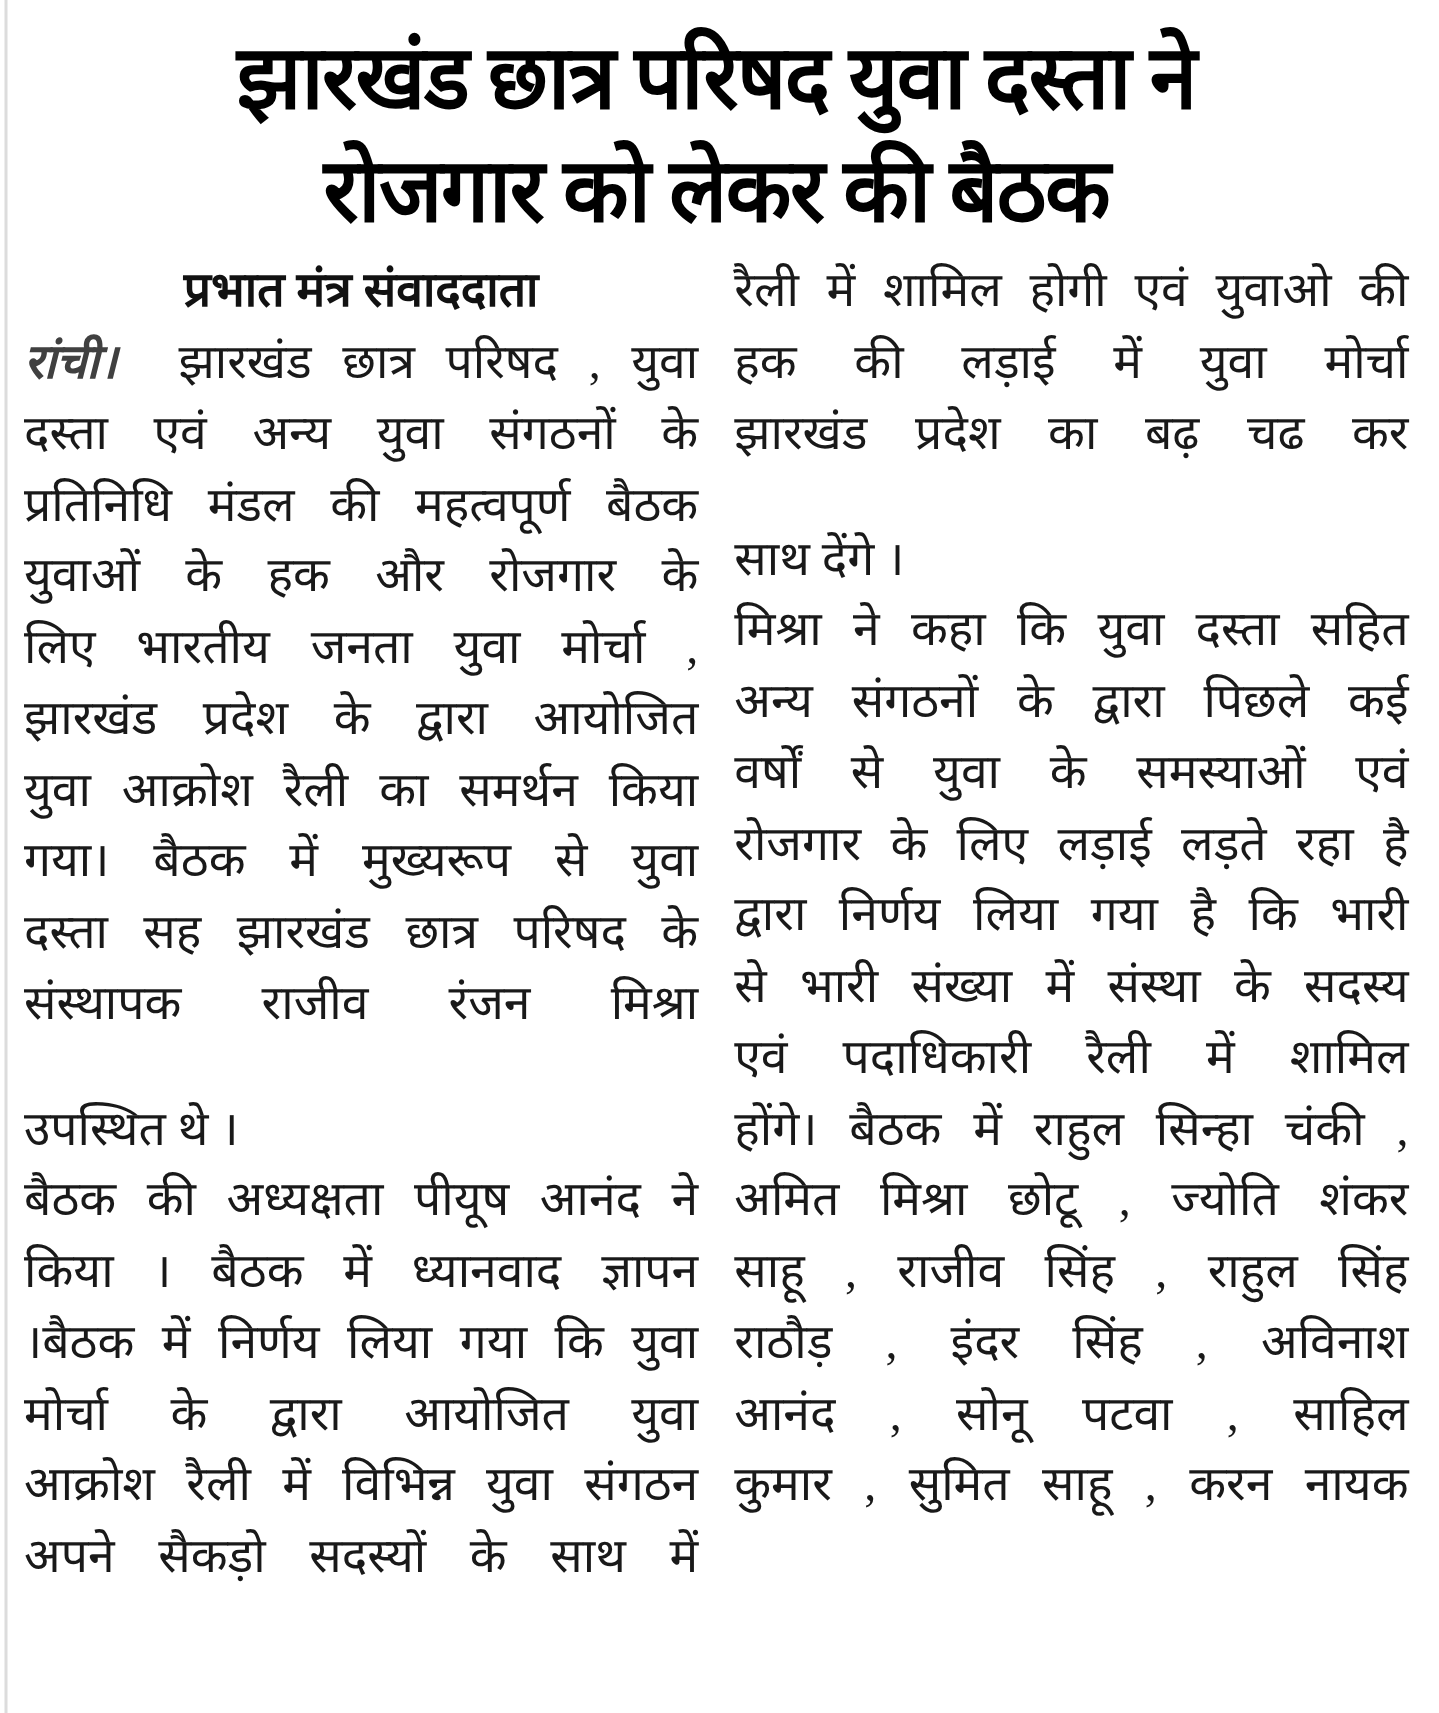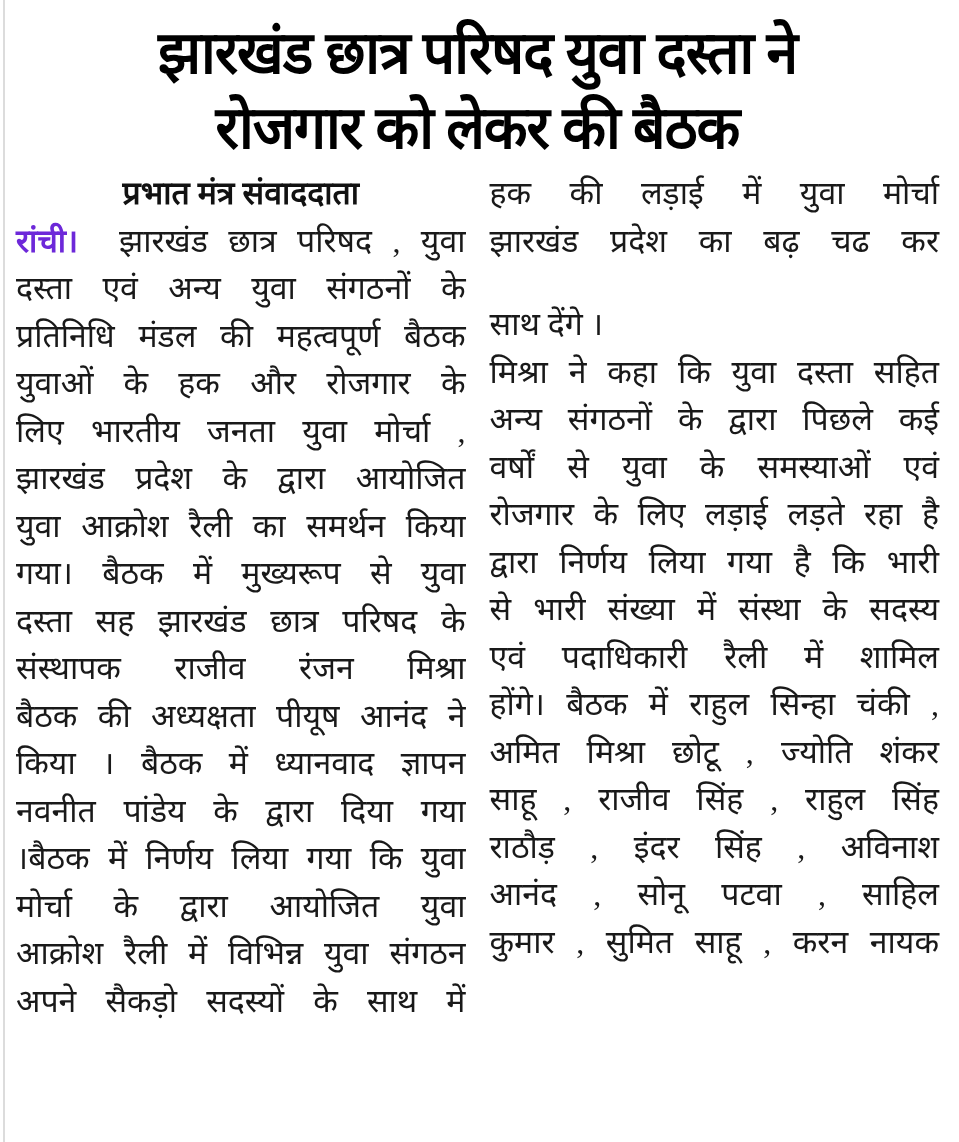--- a/index.html
+++ b/index.html
@@ -56,21 +56,22 @@
   .line {
     text-align: justify;
     text-align-last: justify;
   }
   .line.end {
     text-align-last: left;
     margin-top: 36px;
   }
   .lead {
     font-weight: bold;
-    color: #6d28d9;
+    color: #404040;
+    font-style: italic;
   }
 </style>
 </head>
 <body>
 
 <div class="scan-edge"></div>
 
 <div class="article">
 
   <div class="headline">
@@ -86,32 +87,33 @@
           <div class="line"><b class="lead">रांची।</b>&nbsp; झारखंड छात्र परिषद , युवा</div>
           <div class="line">दस्ता एवं अन्य युवा संगठनों के</div>
           <div class="line">प्रतिनिधि मंडल की महत्वपूर्ण बैठक</div>
           <div class="line">युवाओं के हक और रोजगार के</div>
           <div class="line">लिए भारतीय जनता युवा मोर्चा ,</div>
           <div class="line">झारखंड प्रदेश के द्वारा आयोजित</div>
           <div class="line">युवा आक्रोश रैली का समर्थन किया</div>
           <div class="line">गया। बैठक में मुख्यरूप से युवा</div>
           <div class="line">दस्ता सह झारखंड छात्र परिषद के</div>
           <div class="line">संस्थापक राजीव रंजन मिश्रा</div>
+          <div class="line end">उपस्थित थे ।</div>
           <div class="line">बैठक की अध्यक्षता पीयूष आनंद ने</div>
           <div class="line">किया । बैठक में ध्यानवाद ज्ञापन</div>
-          <div class="line">नवनीत पांडेय के द्वारा दिया गया</div>
           <div class="line">।बैठक में निर्णय लिया गया कि युवा</div>
           <div class="line">मोर्चा के द्वारा आयोजित युवा</div>
           <div class="line">आक्रोश रैली में विभिन्न युवा संगठन</div>
           <div class="line">अपने सैकड़ो सदस्यों के साथ में</div>
         </div>
     </div>
 
     <div class="col">
       <div>
+          <div class="line">रैली में शामिल होगी एवं युवाओ की</div>
           <div class="line">हक की लड़ाई में युवा मोर्चा</div>
           <div class="line">झारखंड प्रदेश का बढ़ चढ कर</div>
           <div class="line end">साथ देंगे ।</div>
           <div class="line">मिश्रा ने कहा कि युवा दस्ता सहित</div>
           <div class="line">अन्य संगठनों के द्वारा पिछले कई</div>
           <div class="line">वर्षों से युवा के समस्याओं एवं</div>
           <div class="line">रोजगार के लिए लड़ाई लड़ते रहा है</div>
           <div class="line">द्वारा निर्णय लिया गया है कि भारी</div>
           <div class="line">से भारी संख्या में संस्था के सदस्य</div>
           <div class="line">एवं पदाधिकारी रैली में शामिल</div>

